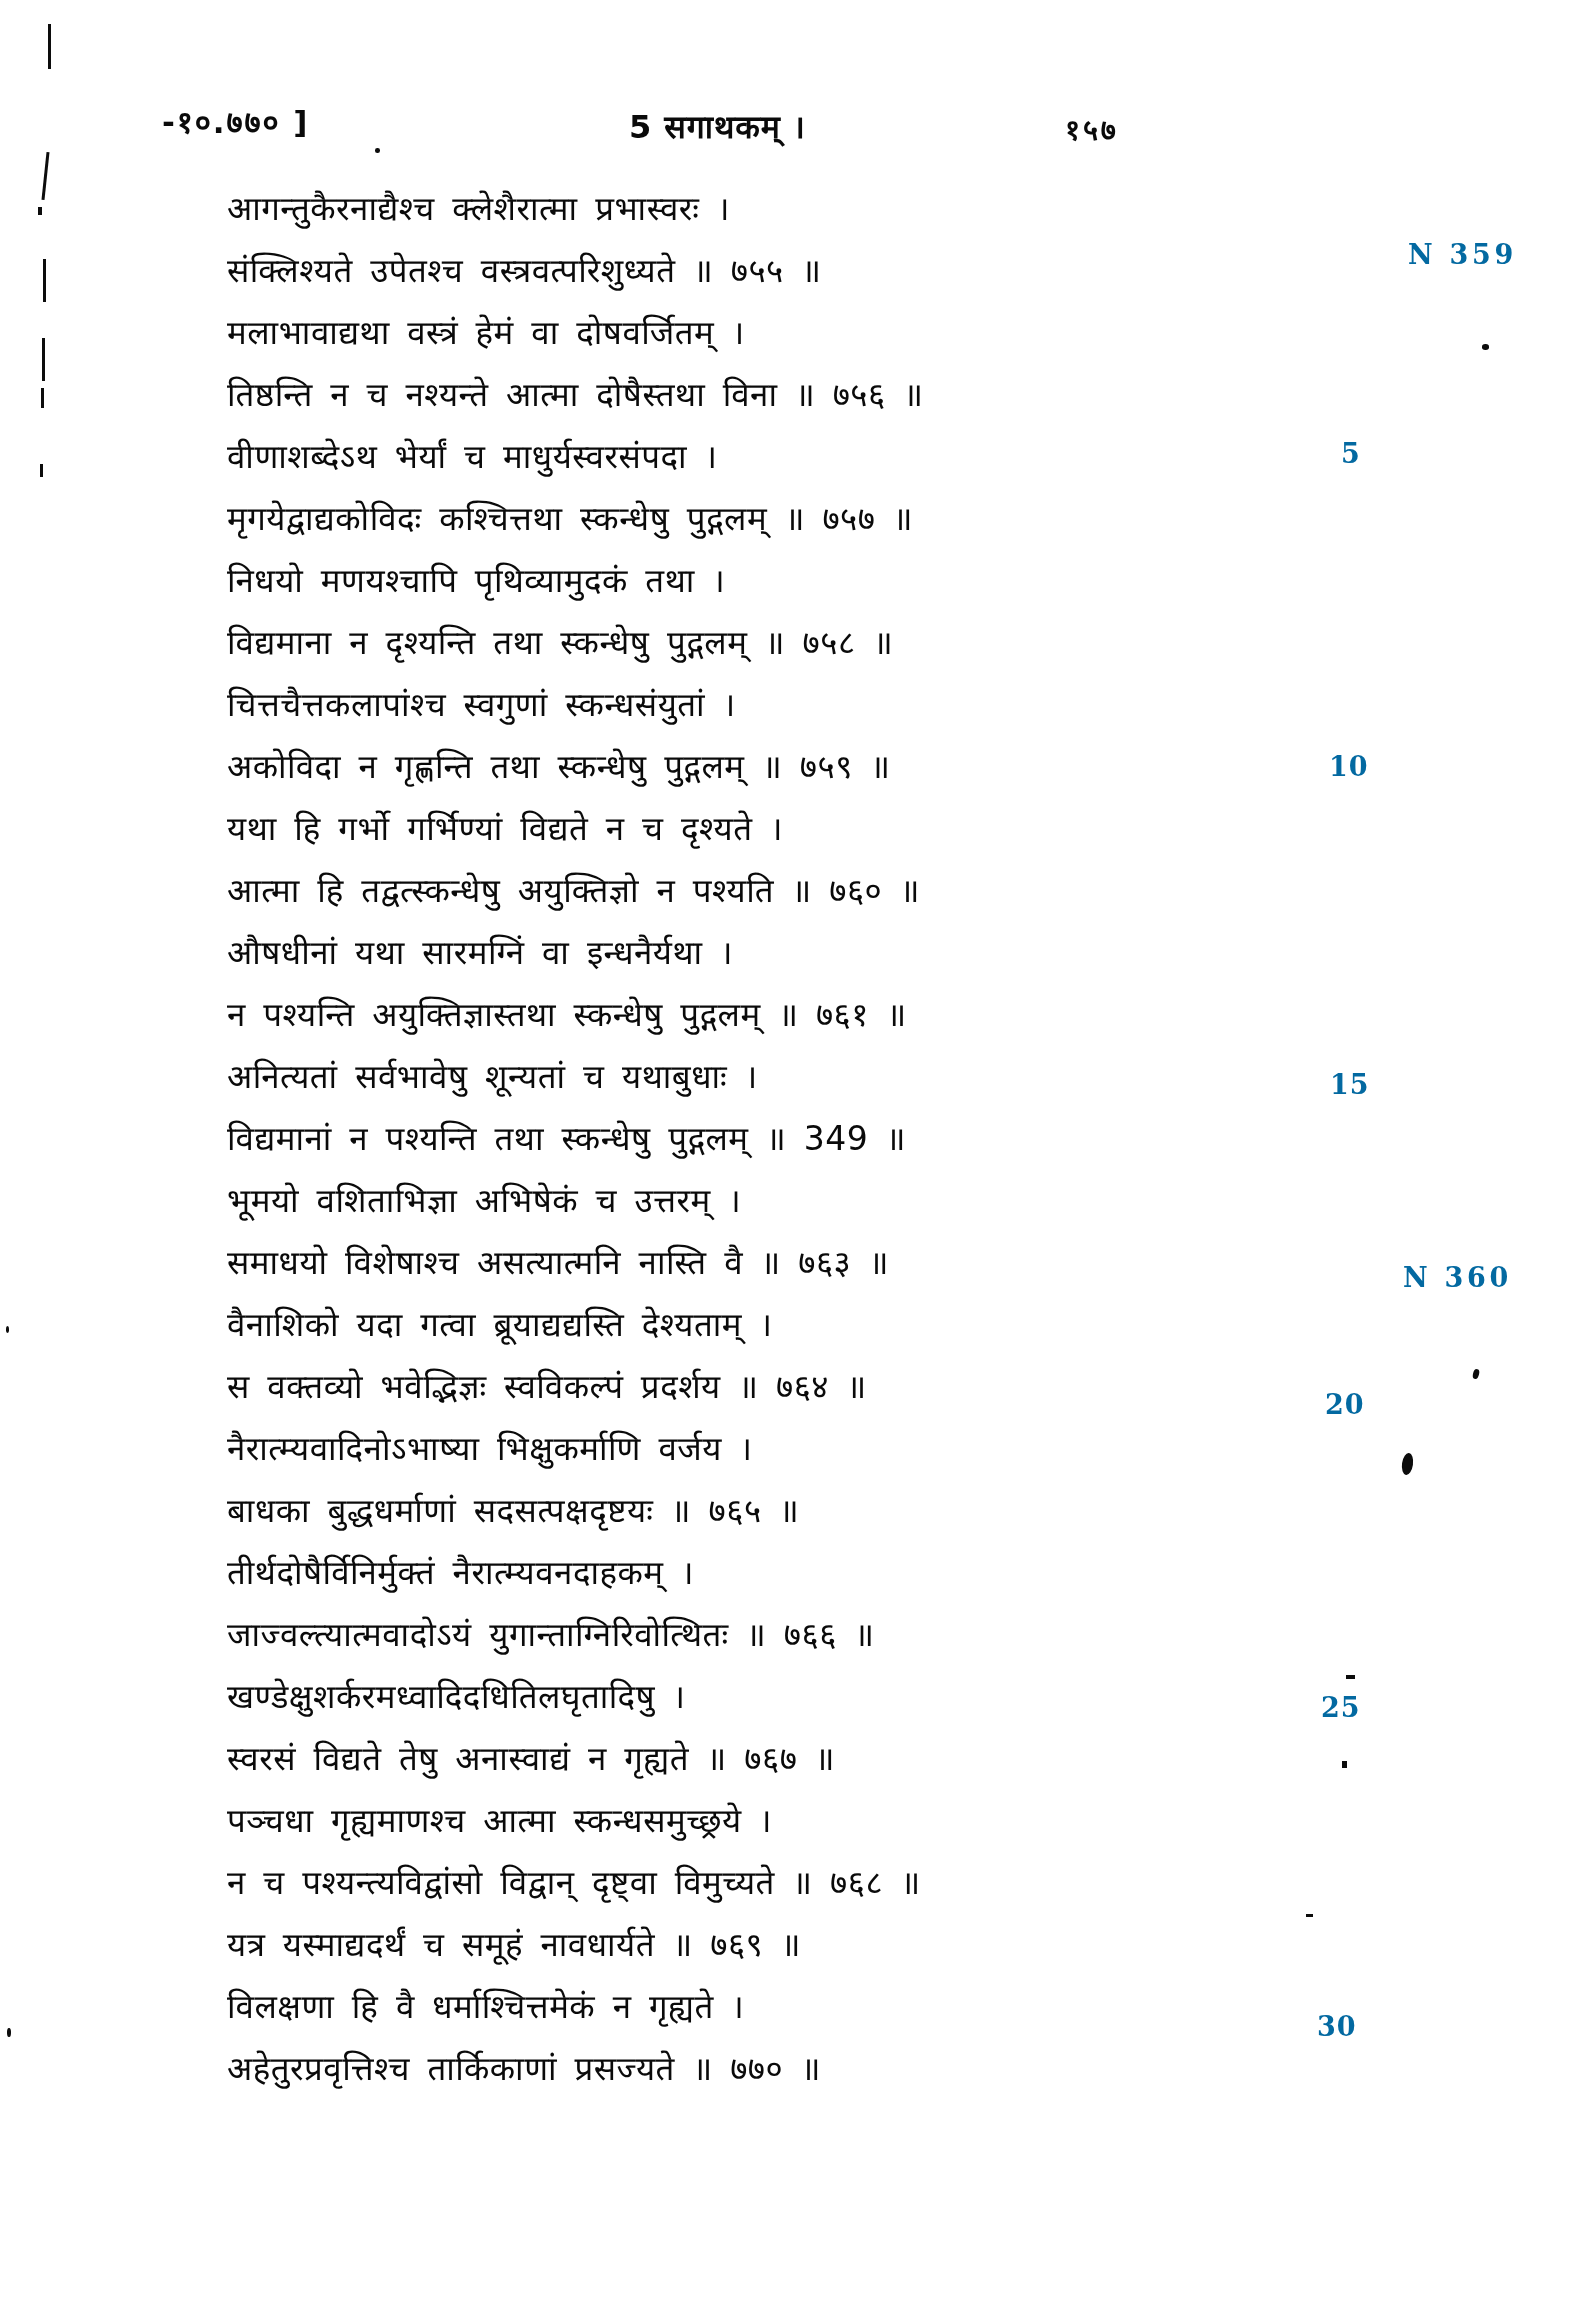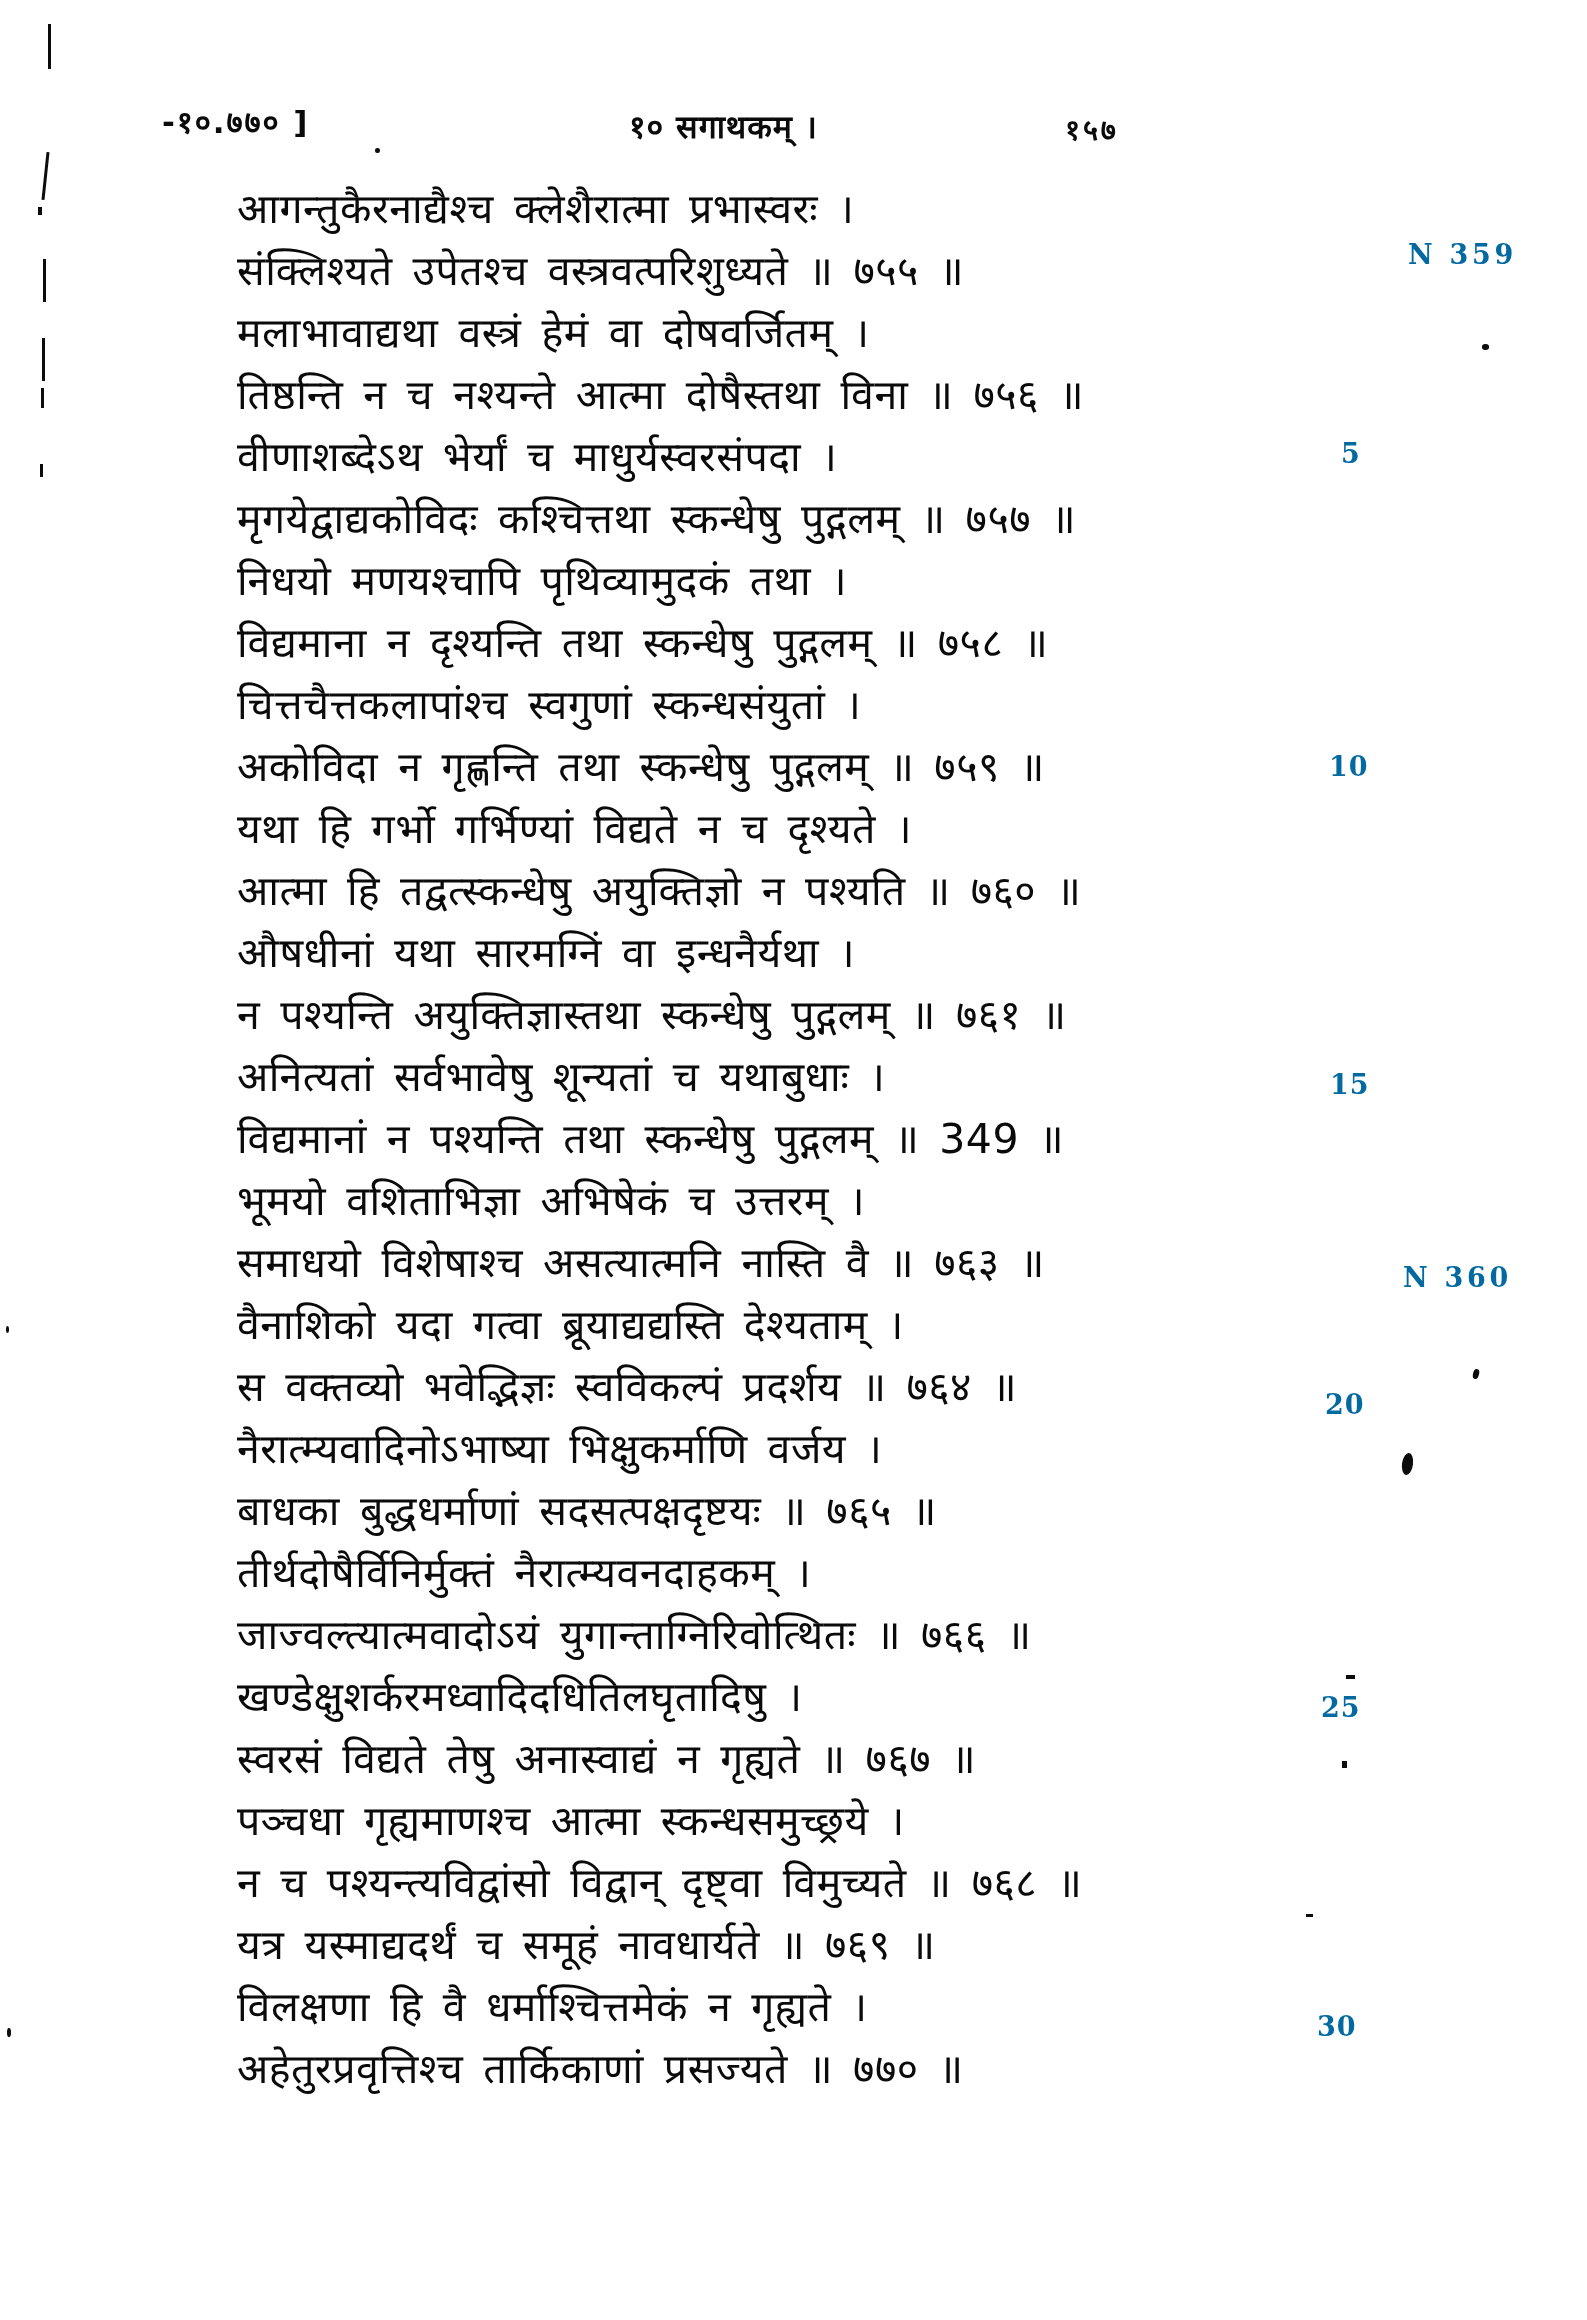--- a/index.html
+++ b/index.html
@@ -24,44 +24,43 @@
   .hdr-page{
     position:absolute;left:1065px;top:109px;
     font-size:29px;font-weight:bold;letter-spacing:2.8px;white-space:nowrap;
   }
   
   .verses{
     position:absolute;left:227px;top:178px;width:909px;
   }
   .vline{
     height:62px;line-height:62px;
-    font-size:41px;word-spacing:6.5px;letter-spacing:0.5px;
+    font-size:33px;word-spacing:6.5px;letter-spacing:0.5px;
     white-space:nowrap;
-    margin-left:10px;
   }
   
   .mnote{
     position:absolute;
     font-family:"DejaVu Serif","Liberation Serif",serif;
     font-weight:bold;color:#0369a1;white-space:nowrap;
   }
   .mnote.folio{font-size:27px;letter-spacing:3.7px;}
   .mnote.lineno{font-size:27px;letter-spacing:0.9px;}
   
   .art{position:absolute;background:#0c0c0c;}
   .rnd{border-radius:50%;}
 </style>
 </head>
 <body>
 
 <div id="page">
 
   <div>
     <div class="hdr-ref">-१०.७७० ]</div>
-    <div class="hdr-title">१० सगाथकम् ।</div>
+    <div class="hdr-title">5 सगाथकम् ।</div>
     <div class="hdr-page">१५७</div>
   </div>
 
   <div class="verses">
     <div class="vline">आगन्तुकैरनाद्यैश्च क्लेशैरात्मा प्रभास्वरः ।</div>
     <div class="vline">संक्लिश्यते उपेतश्च वस्त्रवत्परिशुध्यते ॥ ७५५ ॥</div>
     <div class="vline">मलाभावाद्यथा वस्त्रं हेमं वा दोषवर्जितम् ।</div>
     <div class="vline">तिष्ठन्ति न च नश्यन्ते आत्मा दोषैस्तथा विना ॥ ७५६ ॥</div>
     <div class="vline">वीणाशब्देऽथ भेर्यां च माधुर्यस्वरसंपदा ।</div>
     <div class="vline">मृगयेद्वाद्यकोविदः कश्चित्तथा स्कन्धेषु पुद्गलम् ॥ ७५७ ॥</div>

